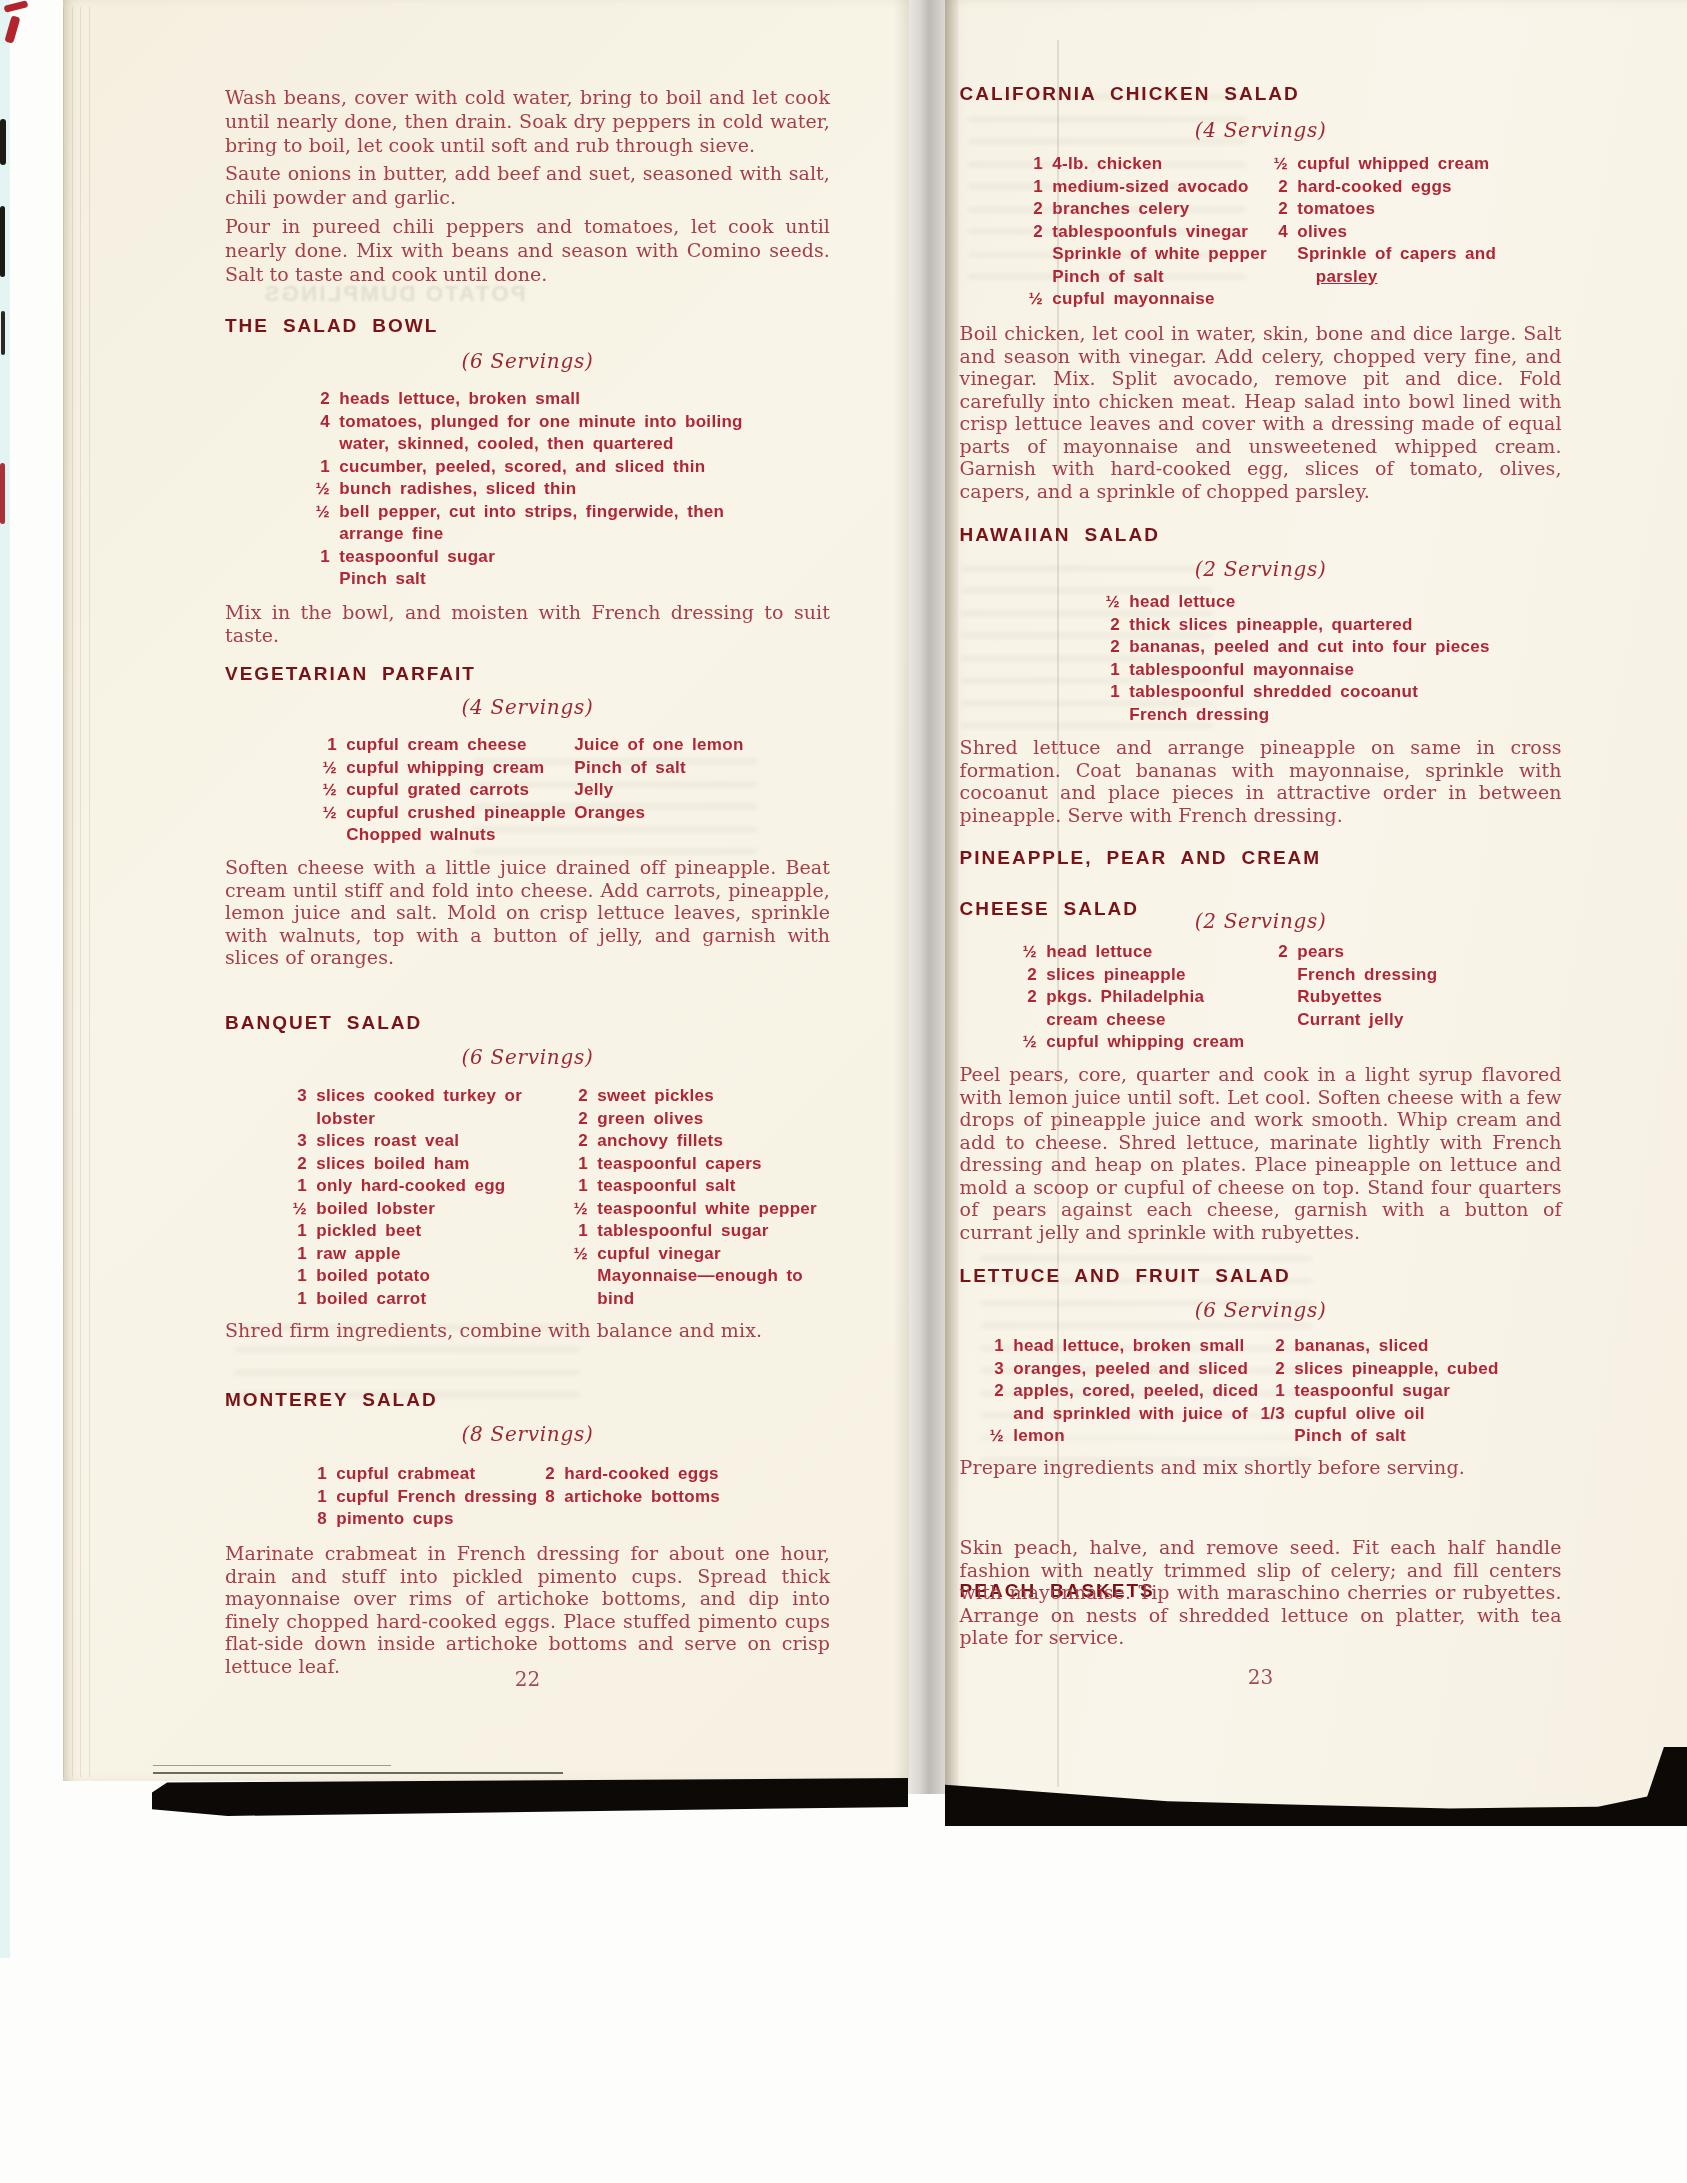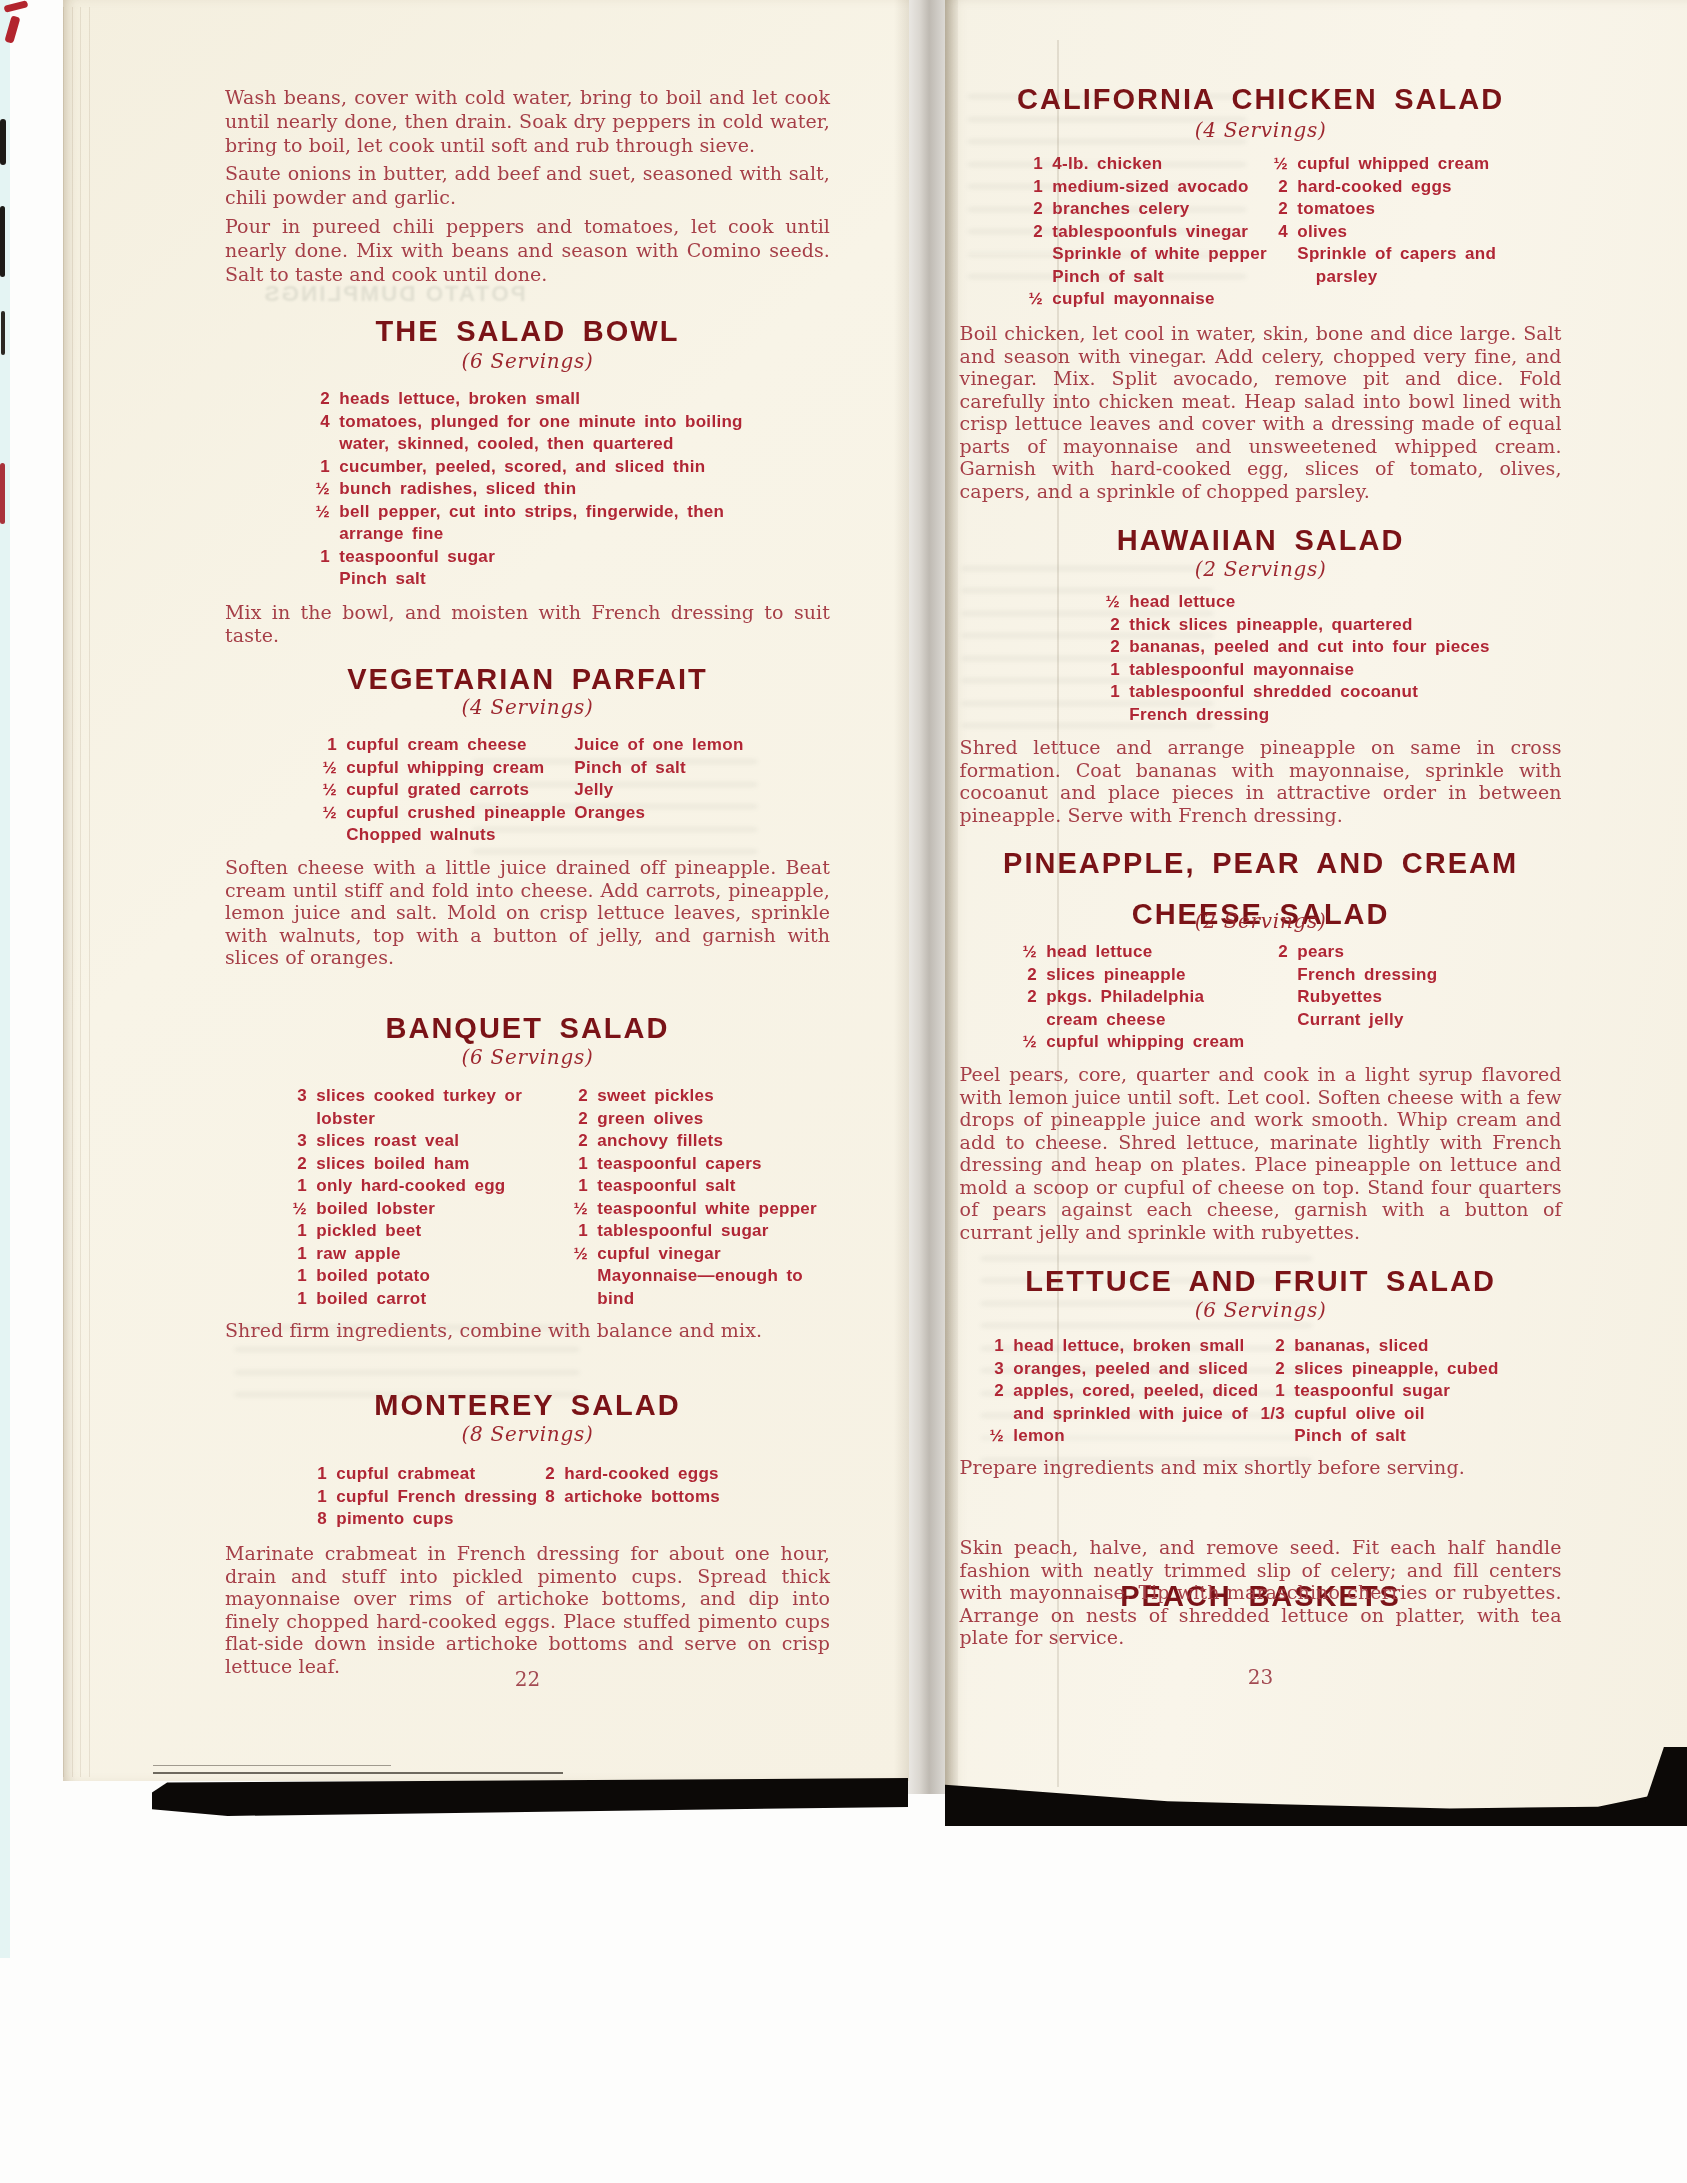--- a/index.html
+++ b/index.html
@@ -21,29 +21,29 @@
   .cyan-strip{position:absolute;left:0;top:0;width:10px;height:1958px;background:#c5e9e9;opacity:.45;}
   .mark{position:absolute;border-radius:3.3px;}
   .band{position:absolute;background:#0c0907;}
   .hairline{position:absolute;background:#352f26;}
   
   .para{position:absolute;font-family:"DejaVu Serif", serif;font-size:19px;line-height:22.5px;
         color:#a63f48;text-align:justify;letter-spacing:0.1px;}
   .para.intro{line-height:24px;}
   .para.p1line{text-align:left;}
   .title{position:absolute;font-family:"Liberation Sans", sans-serif;font-weight:700;
-         font-size:29px;letter-spacing:2px;word-spacing:6.6px;color:#7a1317;text-align:center;}
+         font-size:19px;letter-spacing:2px;word-spacing:6.6px;color:#7a1317;}
   .servings{position:absolute;font-style:italic;font-size:20px;letter-spacing:0.7px;
             color:#9d2830;text-align:center;font-family:"DejaVu Serif", serif;}
   .inglist{position:absolute;}
   .ing-row{display:flex;font-family:"Liberation Sans", sans-serif;font-weight:700;
            font-size:17px;line-height:22.5px;color:#b02635;letter-spacing:0.3px;word-spacing:3.3px;}
   .ing-row .q{flex:none;width:29px;text-align:right;margin-right:9.3px;}
   .ing-row .t{white-space:nowrap;}
-  .ing-row.c2 .t{padding-left:18.5px;}
+  .ing-row.c2 .t{padding-left:18.5px;text-decoration:underline;}
   .pageno{position:absolute;font-size:20px;color:#a34a52;text-align:center;font-family:"DejaVu Serif", serif;}
   
   .ghost-heading{position:absolute;transform:scaleX(-1);font-family:"Liberation Sans", sans-serif;
     font-weight:700;font-size:22.5px;letter-spacing:2px;color:rgba(125,135,122,.8);
     opacity:.22;filter:blur(1.3px);text-align:center;}
   .smudge{position:absolute;opacity:.14;filter:blur(2.6px);pointer-events:none;
     background:repeating-linear-gradient(0deg,rgba(105,112,100,.9) 0 2.6px,transparent 2.6px 22.5px);}
 </style>
 </head>
 <body>

